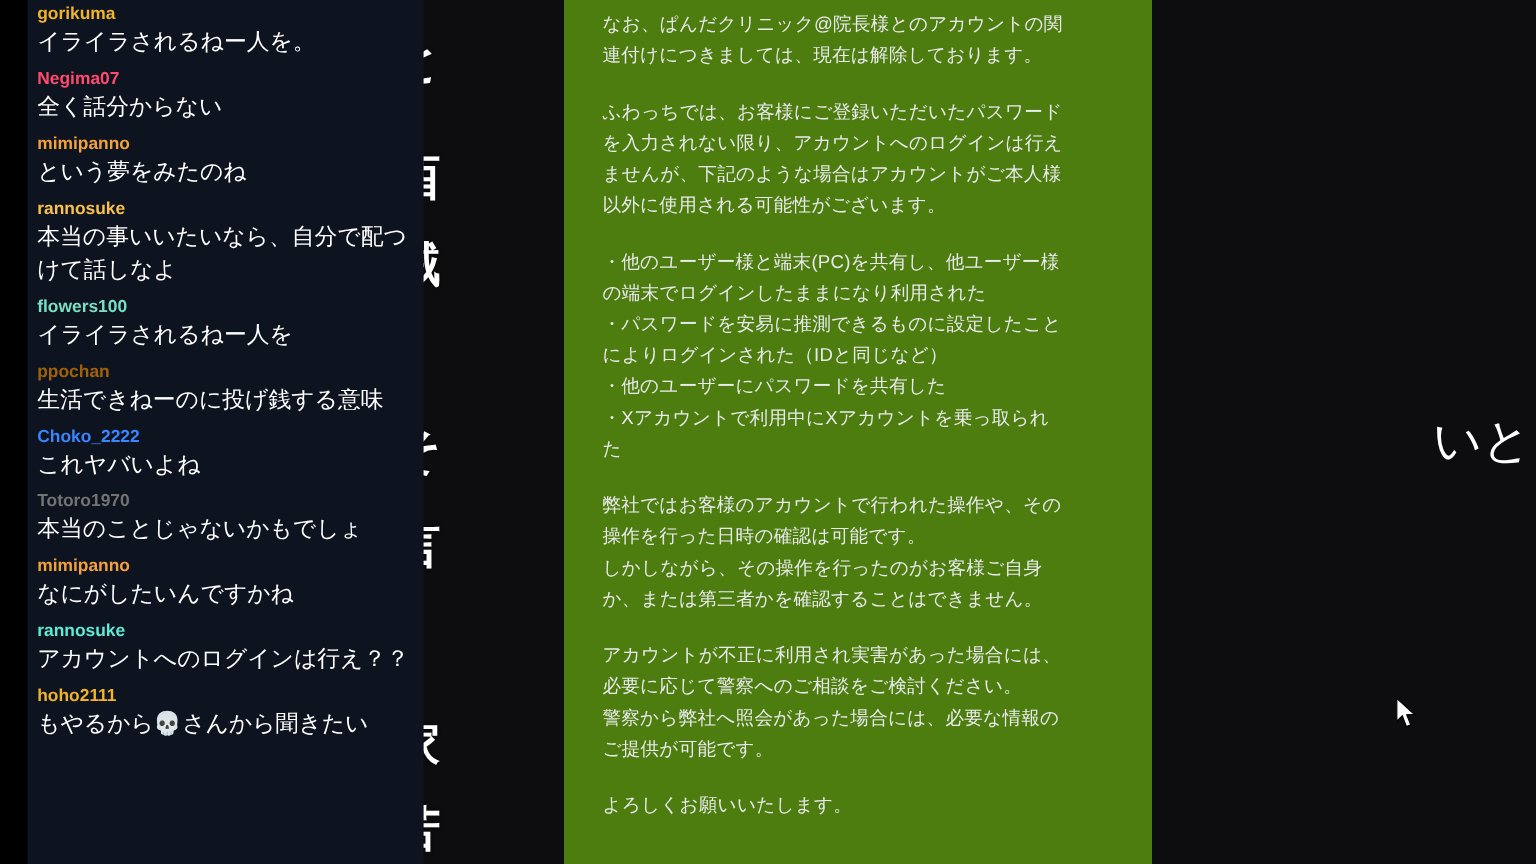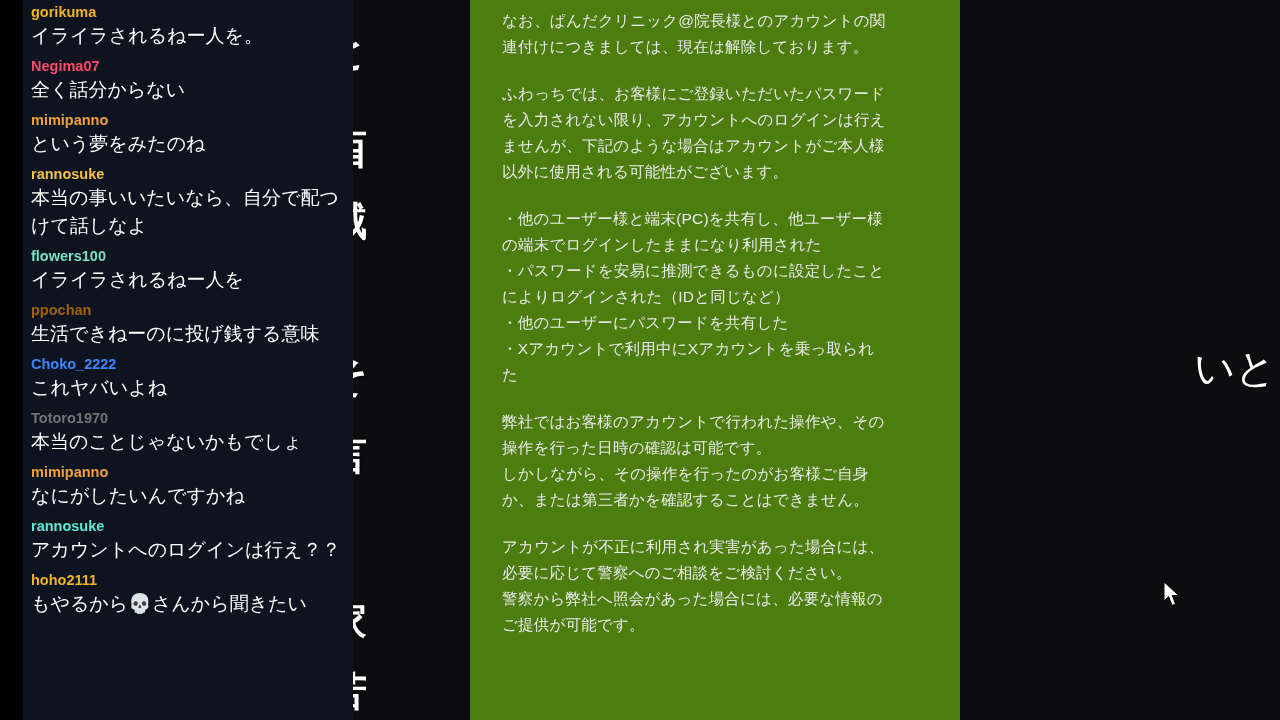--- a/index.html
+++ b/index.html
@@ -160,20 +160,21 @@
     <p style="white-space: pre-line;">弊社ではお客様のアカウントで行われた操作や、その
 操作を行った日時の確認は可能です。
 しかしながら、その操作を行ったのがお客様ご自身
 か、または第三者かを確認することはできません。</p>
     <div class="gap"></div>
     <p style="white-space: pre-line;">アカウントが不正に利用され実害があった場合には、
 必要に応じて警察へのご相談をご検討ください。
 警察から弊社へ照会があった場合には、必要な情報の
 ご提供が可能です。</p>
     <div class="gap"></div>
+    <p style="white-space: pre-line;">よろしくお願いいたします。</p>
   </div>
 
 <div id="chat">
     <div class="chat-msg">
       <div class="chat-user" style="color: rgb(240, 180, 41);">gorikuma</div>
       <div class="chat-text">イライラされるねー人を。</div>
     </div>
     <div class="chat-msg">
       <div class="chat-user" style="color: rgb(255, 74, 110);">Negima07</div>
       <div class="chat-text">全く話分からない</div>

